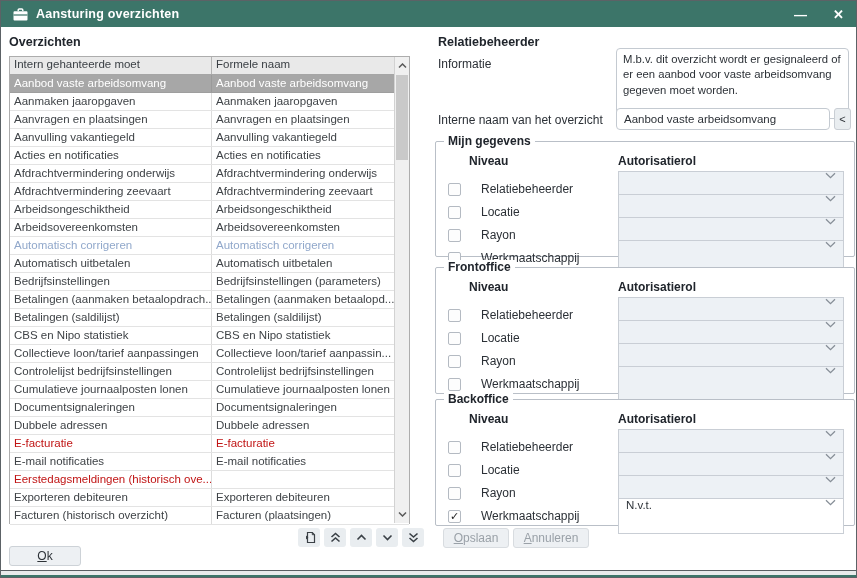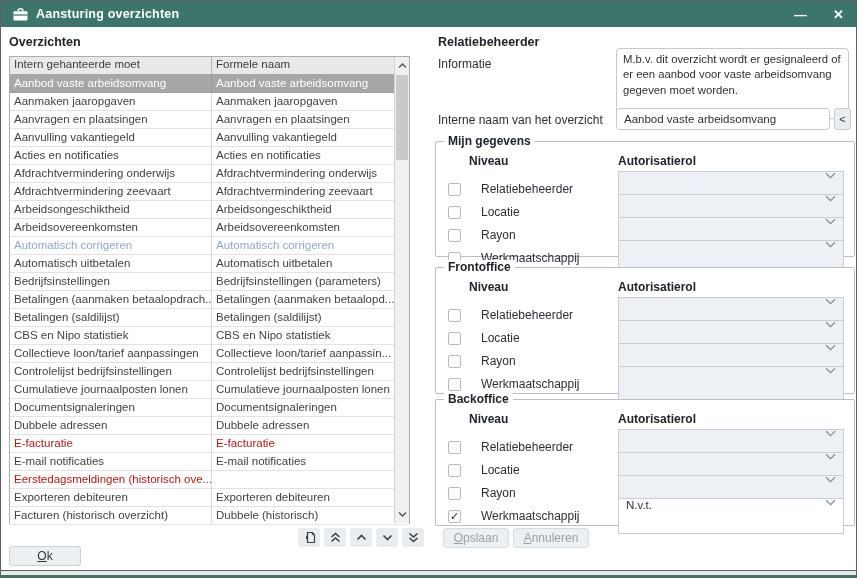--- a/index.html
+++ b/index.html
@@ -210,21 +210,21 @@
         </div>
         <div class="trow red">
           <span class="c1">Eerstedagsmeldingen (historisch ove...</span>
         </div>
         <div class="trow normal">
           <span class="c1">Exporteren debiteuren</span>
           <span class="c2">Exporteren debiteuren</span>
         </div>
         <div class="trow normal">
           <span class="c1">Facturen (historisch overzicht)</span>
-          <span class="c2">Dubbele (historisch)</span>
+          <span class="c2">Facturen (plaatsingen)</span>
         </div>
       </div>
     <div class="scrollbar">
       <span class="sb-btn up">
         <svg width="9" height="6" viewBox="0 0 9 6">
             <polyline points="1,4.5 4.5,1 8,4.5" fill="none" stroke="#5a5a5a" stroke-width="1.5"></polyline>
           </svg>
       </span>
       <span class="sb-thumb"></span>
       <span class="sb-btn down">

